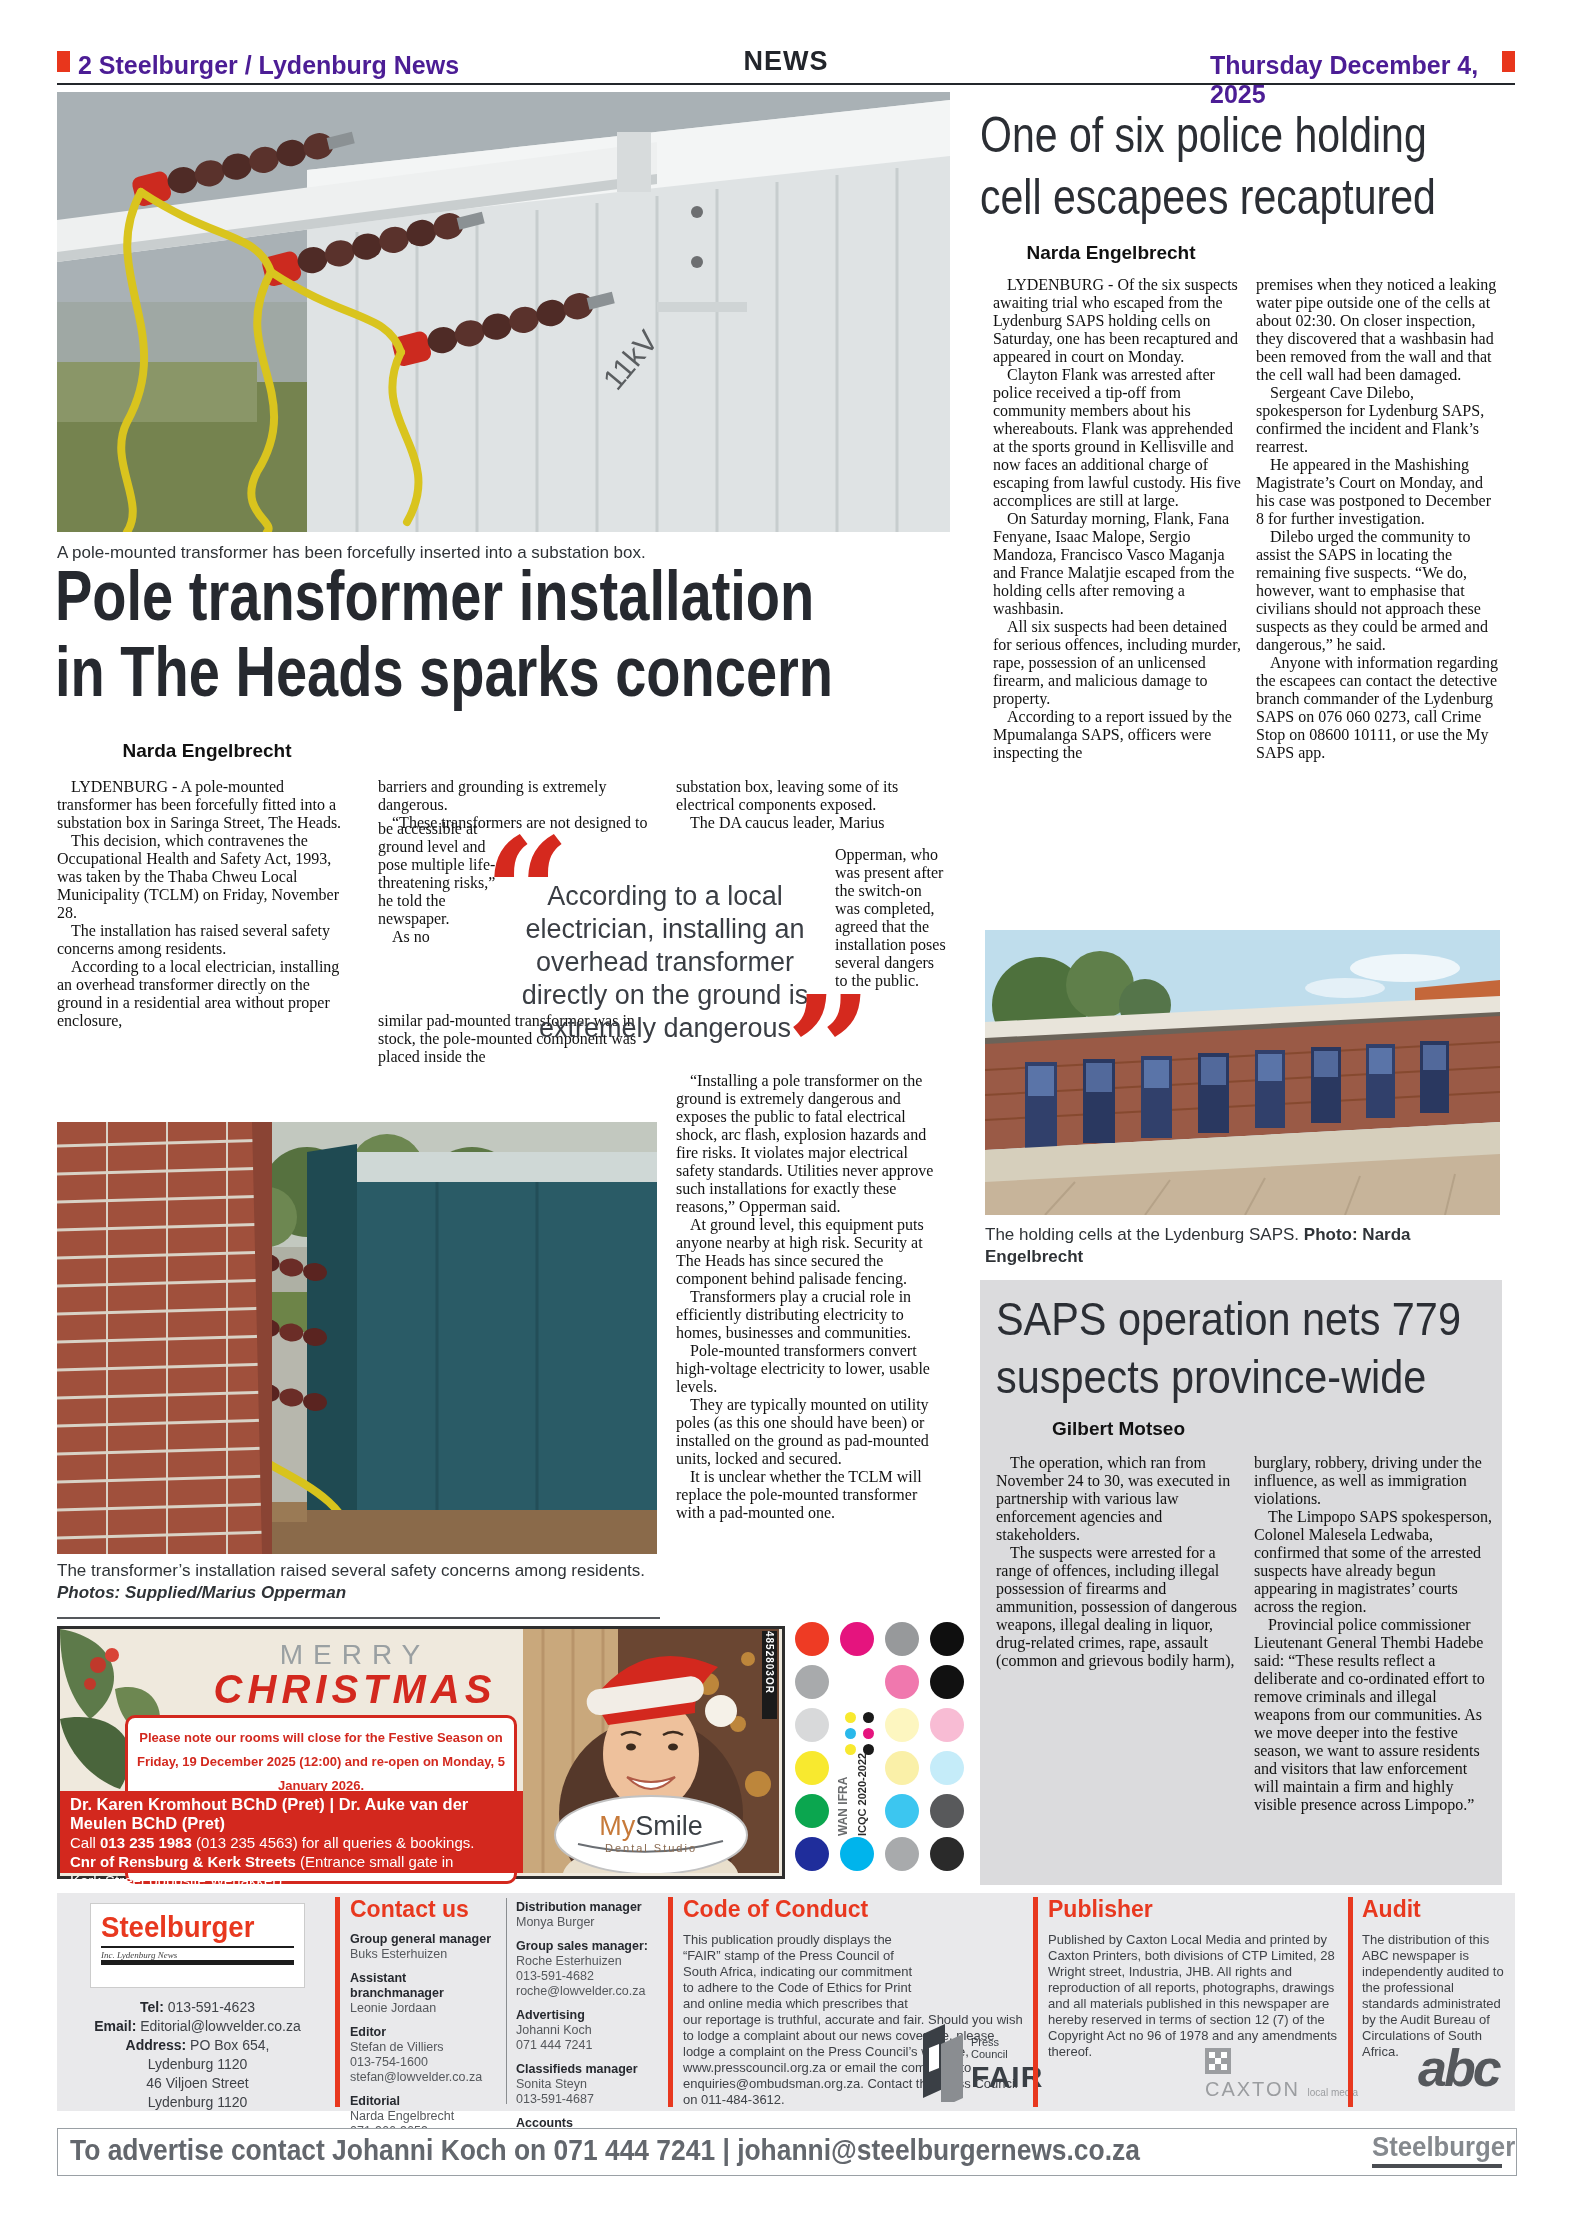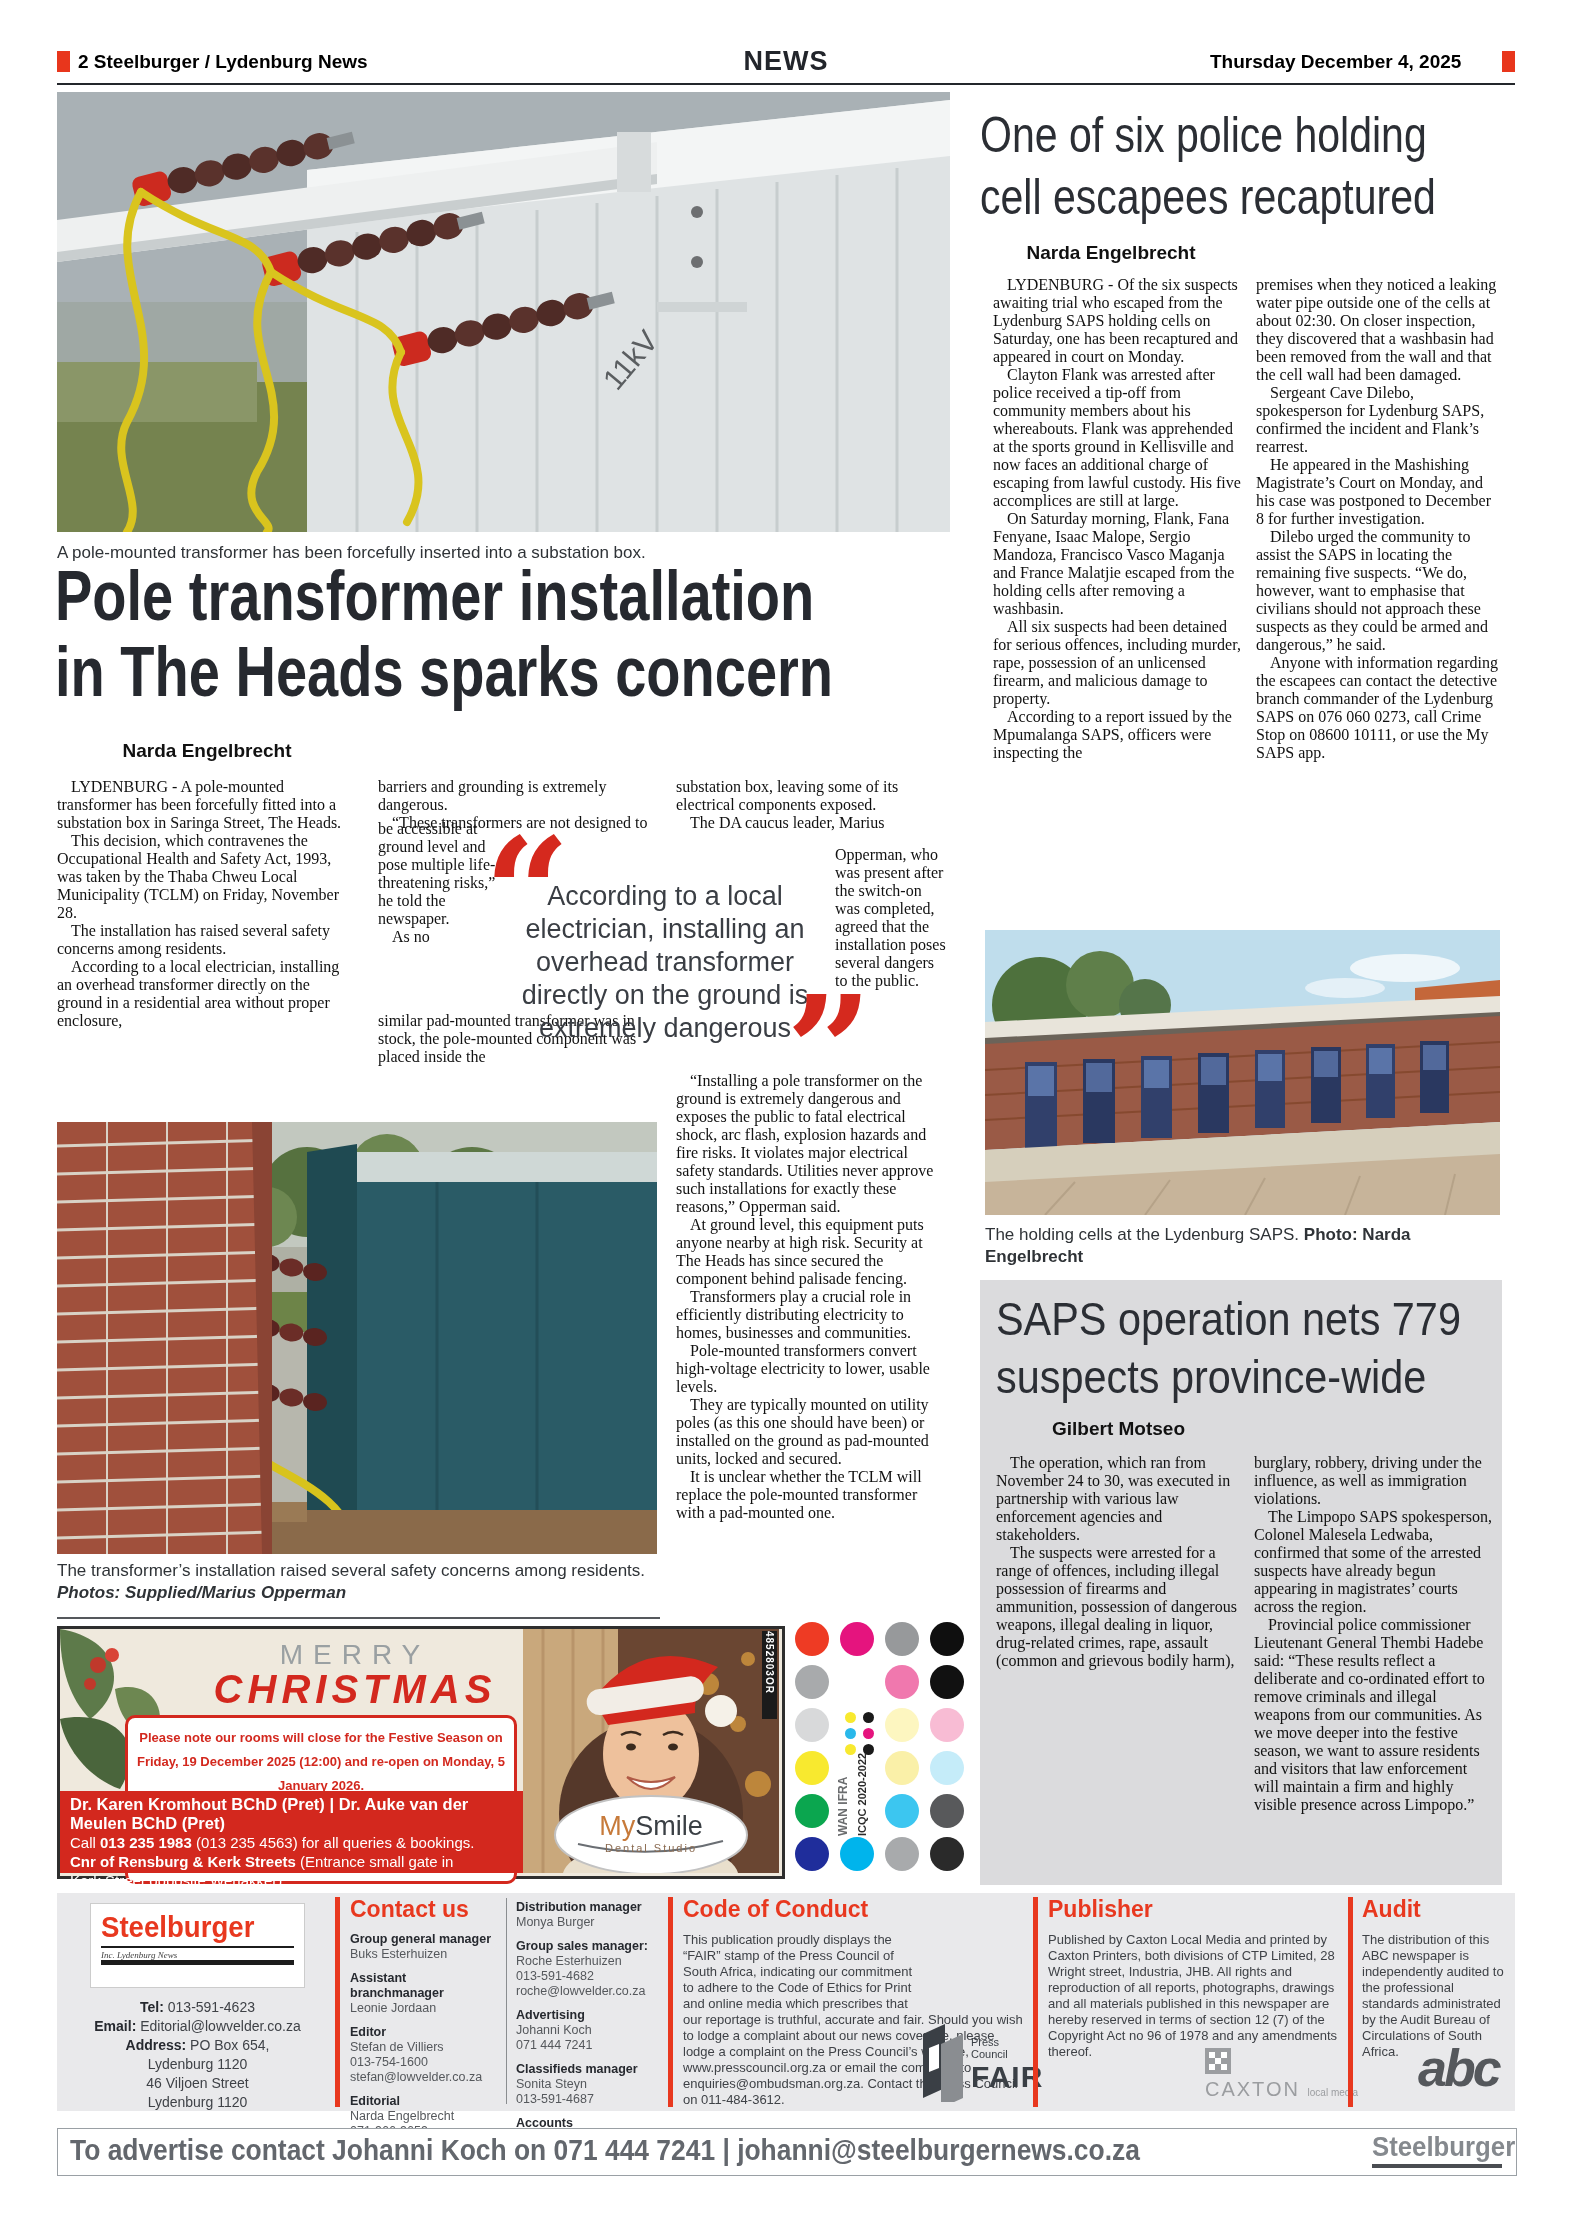--- a/index.html
+++ b/index.html
@@ -1,20 +1,20 @@
 <!DOCTYPE html>
 <html><head>
 <meta charset="utf-8">
 <style>
   html,body{margin:0;padding:0;background:#fff;}
   #page{position:relative;width:1572px;height:2224px;background:#fff;overflow:hidden;
         font-family:"Liberation Sans",sans-serif;color:#26292f;}
   .abs{position:absolute;}
   
-  .hdr-label{font-size:19px;font-weight:bold;color:#000000;}
+  .hdr-label{font-size:25px;font-weight:bold;color:#4c1d95;}
   .hdr-news{font-size:27px;font-weight:bold;letter-spacing:1px;color:#22252b;text-align:center;}
   .redsq{width:13px;height:21px;background:#e8361c;}
   .hdr-rule{background:#23262b;height:2px;}
   
   .caption{font-size:17px;color:#2f3337;line-height:22px;}
   .caption .credit{font-weight:bold;}
   .caption .credit.it{font-style:italic;}
   .hl{font-weight:bold;font-size:70px;color:#26292f;white-space:nowrap;}
   .cond{display:inline-block;transform:scaleX(.8);transform-origin:0 0;}
   .hl2{font-weight:400;font-size:50px;color:#2b2e34;white-space:nowrap;}

